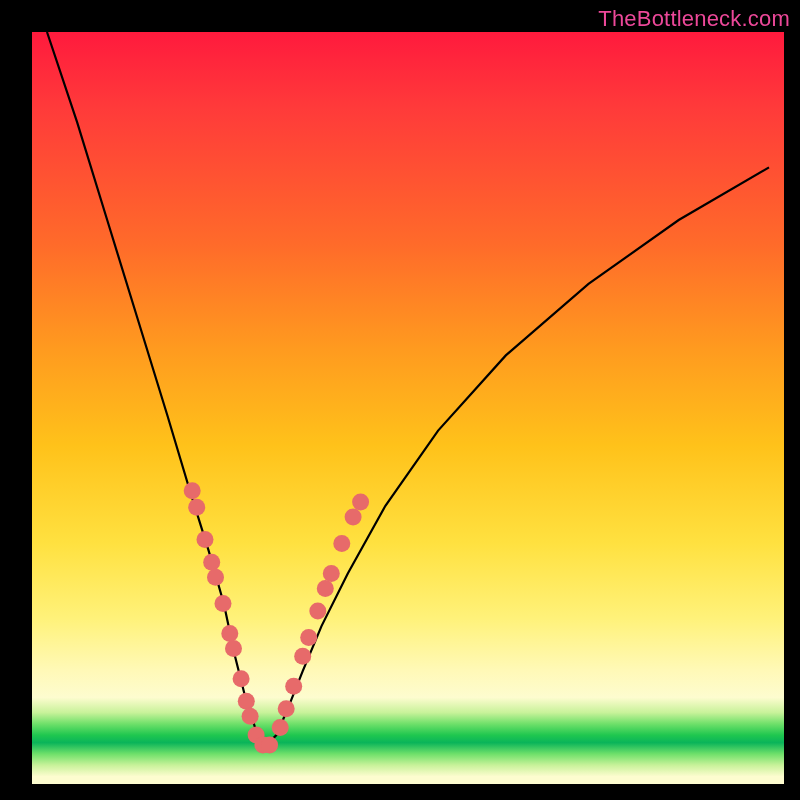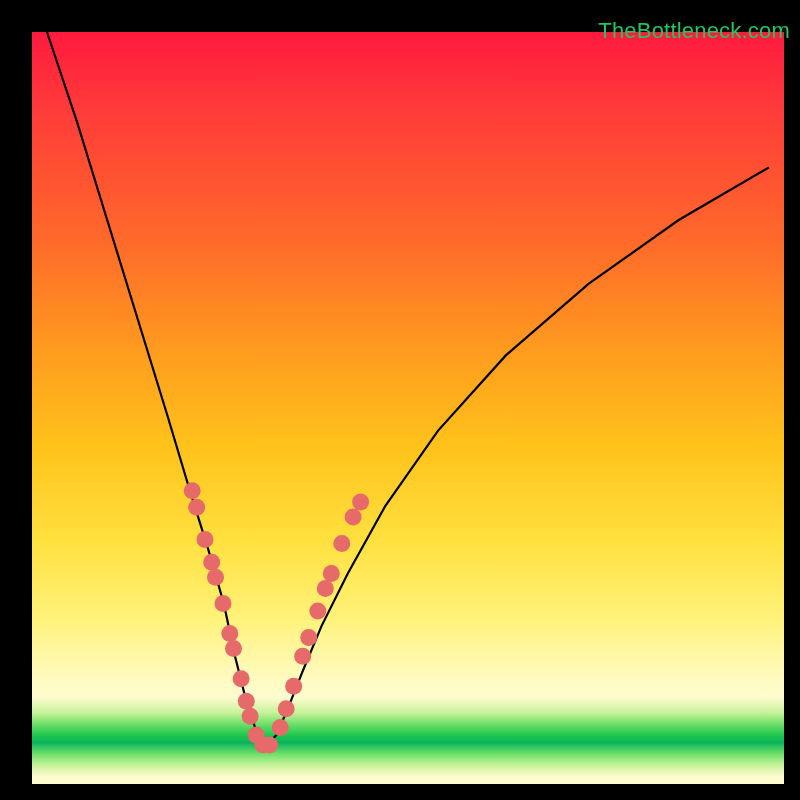--- a/index.html
+++ b/index.html
@@ -42,23 +42,23 @@
       #1fc74f 93.5%,
       #0ab45a 94.5%,
       #6fe06a 96%,
       #c8f29a 97.5%,
       #fdfccf 99%,
       #fdfccf 100%
     );
   }
   .watermark {
     position: absolute;
-    top: 18px;
+    top: 6px;
     right: 10px;
-    color: #22c55e;
+    color: #ec4899;
     font-size: 22px;
     font-weight: 500;
     letter-spacing: 0.2px;
     user-select: none;
     text-align: right;
   }
   svg.curve {
     position: absolute;
     left: 0;
     top: 0;

